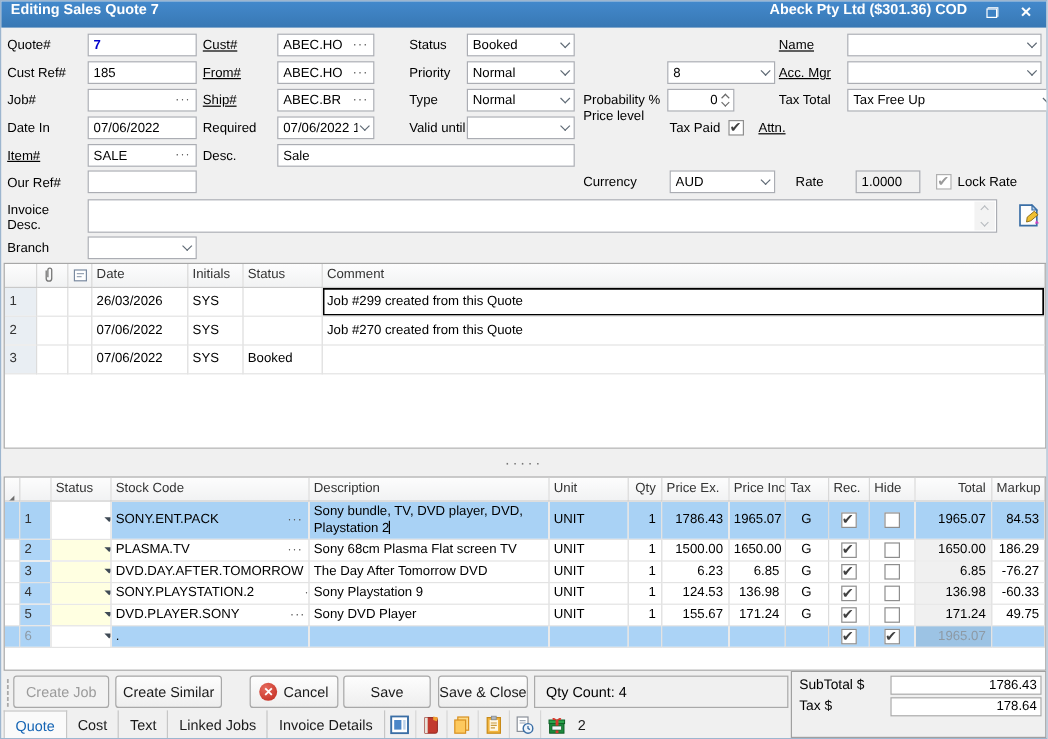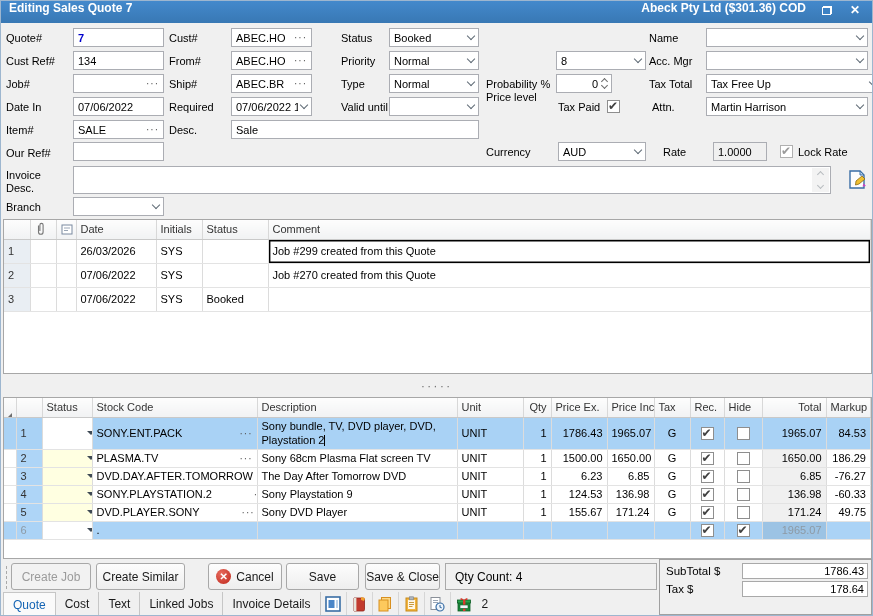--- a/index.html
+++ b/index.html
@@ -11,21 +11,21 @@
   .titlebar .tl { font-weight:bold; font-size:12px; margin-left:8px; flex:1; }
   .titlebar .tr { font-weight:bold; font-size:12px; margin-right:10px; }
   .winbtn { width:22px; height:18px; display:flex; align-items:center; justify-content:center; color:#fff; margin-right:6px; cursor:default; }
   .restore-glyph { position:relative; width:10px; height:9px; }
   .restore-glyph::before { content:""; position:absolute; right:0; top:0; width:7px; height:6px; border:1px solid #fff; }
   .restore-glyph::after { content:""; position:absolute; left:0; bottom:0; width:7px; height:6px; border:1px solid #fff; background:#3d82c4; }
   .close-glyph { font-size:12px; font-weight:bold; }
 
   
   .lbl { position:absolute; white-space:nowrap; color:#000; }
-  .lnk { }
+  .lnk { text-decoration:underline; }
   .fld { position:absolute; height:19px; background:#fff; border:1px solid #abadb3; display:flex; align-items:center; padding:0 4px; overflow:hidden; }
   .fld .val { flex:1; white-space:nowrap; overflow:hidden; }
   .fld.ro { background:#f0f0f0; }
   .blue-val { color:#0000cc; font-weight:bold; }
   .ell { color:#555; letter-spacing:1px; font-size:10px; margin-left:2px; }
   .chev { width:6px; height:6px; border-right:1.4px solid #5f6a75; border-bottom:1.4px solid #5f6a75; transform:rotate(45deg); margin-left:3px; margin-top:-3px; flex:none; }
   .spin { display:flex; flex-direction:column; gap:2px; margin-left:4px; }
   .spin i { width:5px; height:5px; border-right:1.2px solid #6a6a6a; border-bottom:1.2px solid #6a6a6a; display:block; }
   .spin .up { transform:rotate(-135deg); }
   .spin .dn { transform:rotate(45deg); margin-top:-3px; }
@@ -100,21 +100,21 @@
       </div>
   </div>
 
   <div class="lbl" style="left:5px;top:31px;">Quote#</div>
   <div class="fld" style="left:72px;top:27px;width:91px;">
       <span class="val blue-val">7</span>
     </div>
 
   <div class="lbl" style="left:5px;top:54px;">Cust Ref#</div>
   <div class="fld" style="left:72px;top:50px;width:91px;">
-      <span class="val">134</span>
+      <span class="val">185</span>
     </div>
 
   <div class="lbl" style="left:5px;top:77px;">Job#</div>
   <div class="fld" style="left:72px;top:73px;width:91px;">
       <span class="val"></span>
       <span class="ell">···</span>
     </div>
 
   <div class="lbl" style="left:5px;top:100px;">Date In</div>
   <div class="fld" style="left:72px;top:96px;width:91px;">
@@ -214,25 +214,21 @@
       <span class="val"></span>
       <span class="chev"></span>
     </div>
 
   <div class="lbl" style="left:648px;top:77px;">Tax Total</div>
   <div class="fld" style="left:705px;top:73px;width:175px;">
       <span class="val">Tax Free Up</span>
       <span class="chev"></span>
     </div>
 
-  <div class="lbl lnk" style="left:651px;top:100px;">Attn.</div>
-  <div class="fld" style="left:705px;top:96px;width:162px;">
-      <span class="val">Martin Harrison</span>
-      <span class="chev"></span>
-    </div>
+  <div class="lbl lnk" style="left:631px;top:100px;">Attn.</div>
 
   <div class="lbl" style="left:485px;top:145px;">Currency</div>
   <div class="fld" style="left:557px;top:141px;width:88px;">
       <span class="val">AUD</span>
       <span class="chev"></span>
     </div>
   <div class="lbl" style="left:662px;top:145px;">Rate</div>
   <div class="fld ro" style="left:712px;top:141px;width:54px;">
       <span class="val">1.0000</span>
     </div>

